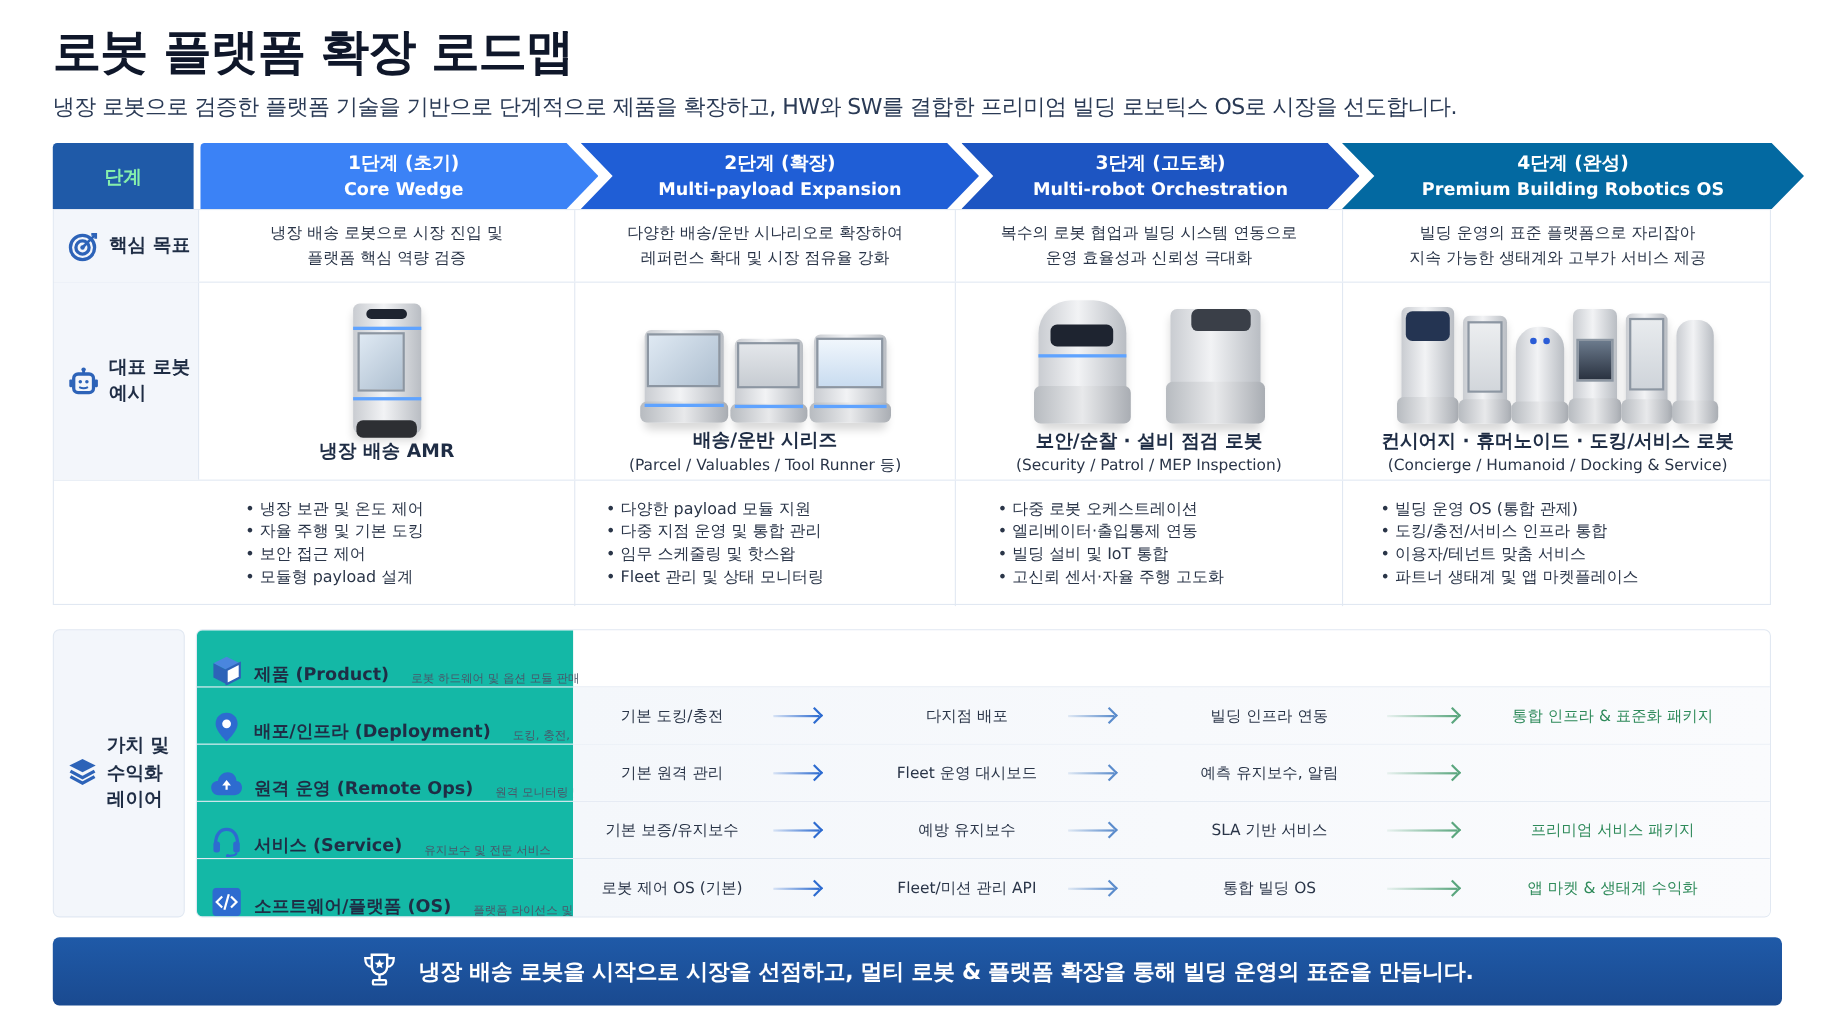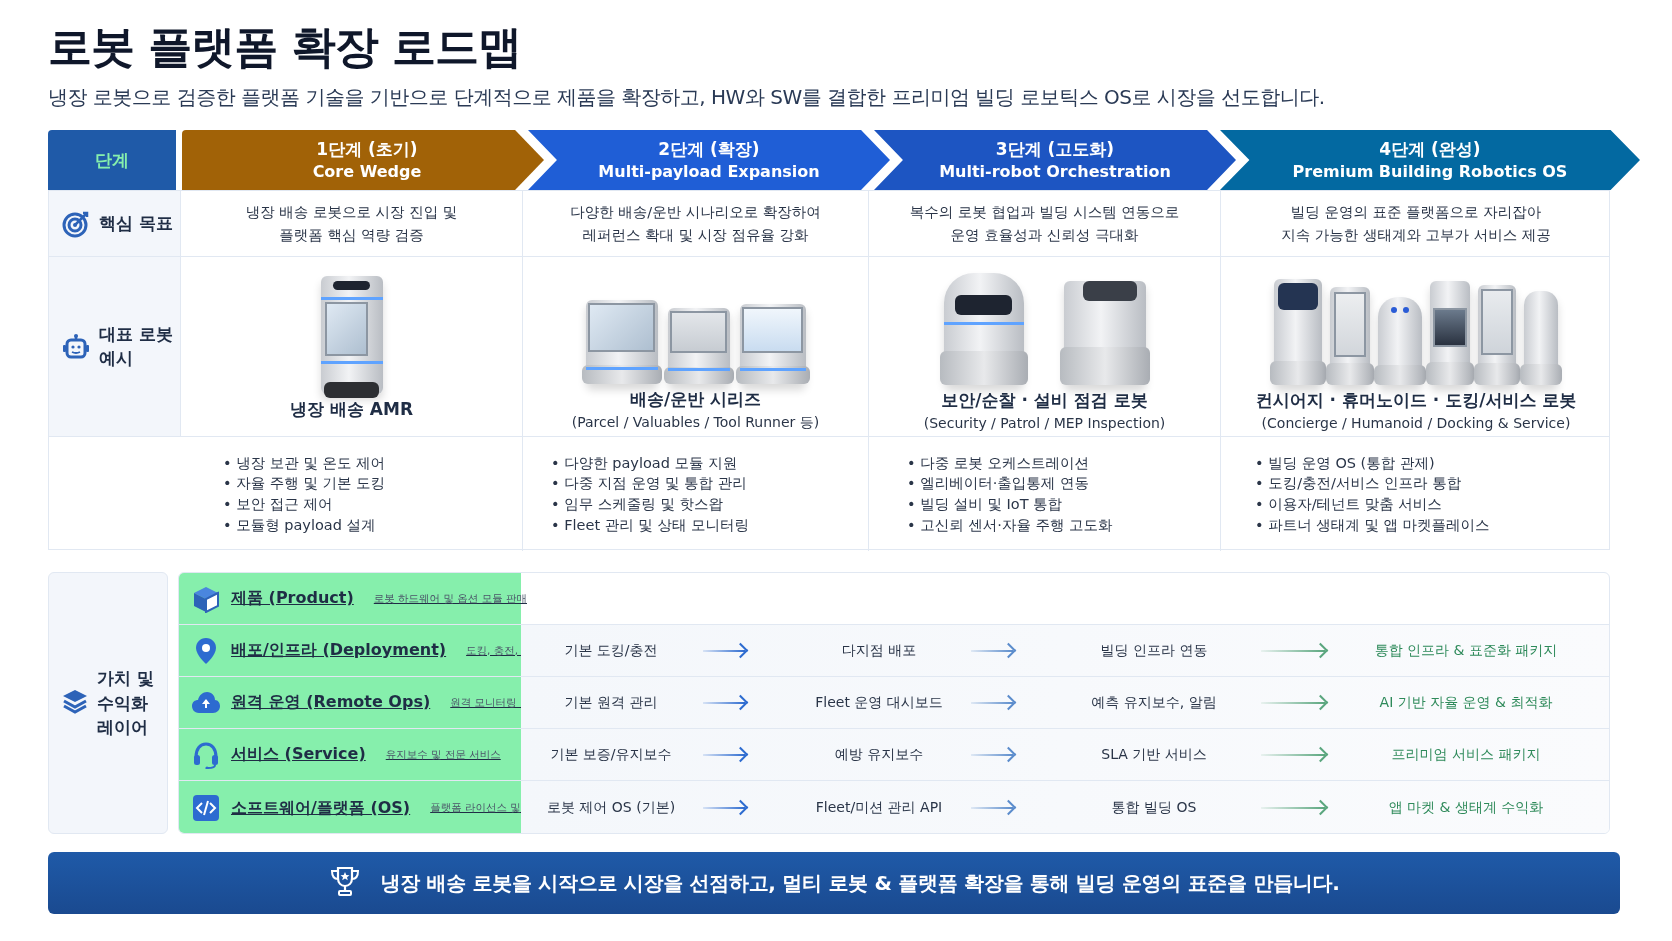--- a/index.html
+++ b/index.html
@@ -8,21 +8,21 @@
 
   .title { position: absolute; left: 48px; top: 18px; font-size: 44px; font-weight: bold; color: #0f172a; letter-spacing: -1px; }
   .subtitle { position: absolute; left: 48px; top: 84px; font-size: 20px; color: #2a3a55; letter-spacing: -0.5px; }
 
   
   .phase-row { position: absolute; left: 48px; top: 130px; height: 60px; width: 1590px; }
   .phase-label-cell { position: absolute; left: 0; top: 0; width: 128px; height: 60px; background: #1f5aa8; color: #86efac; border-radius: 4px 0 0 0; display: flex; align-items: center; justify-content: center; font-size: 17px; font-weight: bold; }
   .chevron { position: absolute; top: 0; height: 60px; color: #fff; display: flex; flex-direction: column; align-items: center; justify-content: center; text-align: center; line-height: 1.35; }
   .chevron .t1 { font-size: 17px; font-weight: bold; }
   .chevron .t2 { font-size: 16px; font-weight: bold; }
-  .chev1 { left: 134px; width: 362px; clip-path: polygon(0 0, 92% 0, 100% 50%, 92% 100%, 0 100%); background: #a16207; border-radius: 4px 0 0 0; padding-right: 20px; padding-left: 28px; }
+  .chev1 { left: 134px; width: 362px; clip-path: polygon(0 0, 92% 0, 100% 50%, 92% 100%, 0 100%); background: #3b82f6; border-radius: 4px 0 0 0; padding-right: 20px; padding-left: 28px; }
   .chev2 { left: 480px; width: 362px; clip-path: polygon(0 0, 92% 0, 100% 50%, 92% 100%, 0 100%, 8% 50%); background: #1f5ed6; }
   .chev3 { left: 826px; width: 362px; clip-path: polygon(0 0, 92% 0, 100% 50%, 92% 100%, 0 100%, 8% 50%); background: #1d55c2; }
   .chev4 { left: 1172px; width: 420px; clip-path: polygon(0 0, 93% 0, 100% 50%, 93% 100%, 0 100%, 7% 50%); background: #0369a1; align-items: center; }
 
   
   .grid { position: absolute; left: 48px; top: 190px; width: 1562px; height: 360px; border: 1px solid #e1e8f2; }
   .row { position: absolute; left: 0; width: 100%; border-bottom: 1px solid #e1e8f2; }
   .row-label { position: absolute; left: 0; top: 0; width: 132px; height: 100%; background: #f3f6fb; border-right: 1px solid #e1e8f2; display: flex; align-items: center; padding-left: 12px; gap: 8px; }
   .row-label .lbl { font-size: 17px; font-weight: bold; color: #1f2d45; line-height: 1.4; }
   .row-label .ico { width: 30px; height: 30px; display: flex; align-items: center; justify-content: center; color: #2d63b8; flex-shrink: 0; }
@@ -46,21 +46,21 @@
   .bot .head { position: absolute; left: 20%; right: 20%; top: 14%; height: 16%; background: #1e2430; border-radius: 6px; }
   .bot .dot { position: absolute; top: 36%; width: 6px; height: 6px; border-radius: 50%; background: #2a5cd6; }
 
   
   .value-wrap { position: absolute; left: 48px; top: 572px; width: 1562px; height: 262px; }
   .value-label { position: absolute; left: 0; top: 0; width: 120px; height: 262px; background: #f3f6fb; border: 1px solid #e1e8f2; border-radius: 6px; display: flex; align-items: center; padding-left: 12px; gap: 8px; }
   .value-label .lbl { font-size: 17px; font-weight: bold; color: #1f2d45; line-height: 1.45; }
   .value-table { position: absolute; left: 130px; top: 0; width: 1432px; height: 262px; border: 1px solid #e1e8f2; border-radius: 6px; background: #fff; overflow: hidden; }
   .vrow { position: absolute; left: 0; width: 100%; height: 52px; border-bottom: 1px solid #e1e8f2; }
   .vrow:last-child { border-bottom: none; }
-  .vname { position: absolute; left: 0; top: 0; width: 342px; height: 100%; display: flex; align-items: center; padding-left: 12px; gap: 10px; background: #86efac; text-decoration: underline; }
+  .vname { position: absolute; left: 0; top: 0; width: 342px; height: 100%; display: flex; align-items: flex-end; padding-left: 12px; gap: 10px; background: #14b8a6; }
   .vname .vico { width: 30px; height: 30px; display: flex; align-items: center; justify-content: center; color: #2d6bd0; flex-shrink: 0; }
   .vname .main { font-size: 16px; font-weight: bold; color: #1f2d45; white-space: nowrap; }
   .vname .desc { font-size: 10.5px; color: #4a5568; white-space: nowrap; margin-left: 10px; }
   .vflow { position: absolute; left: 342px; top: 0; right: 0; height: 100%; background: linear-gradient(90deg, #f4f7fb, #fafbfd); }
   .vstep { position: absolute; top: 0; height: 100%; display: flex; align-items: center; justify-content: center; font-size: 14px; color: #2a3548; }
   .s1 { left: 0; width: 180px; }
   .s2 { left: 240px; width: 236px; }
   .s3 { left: 508px; width: 250px; }
   .s4 { left: 810px; width: 270px; color: #2e8a5a; }
   .arrow { position: absolute; top: 50%; height: 2px; margin-top: -1px; }
@@ -336,21 +336,20 @@
         <span class="main">원격 운영 (Remote Ops)</span>
         <span class="desc">원격 모니터링 및 운영 관리</span>
       </div>
       <div class="vflow">
         <div class="vstep s1">기본 원격 관리</div>
         <div class="arrow a1"></div>
         <div class="vstep s2">Fleet 운영 대시보드</div>
         <div class="arrow a2"></div>
         <div class="vstep s3">예측 유지보수, 알림</div>
         <div class="arrow a3"></div>
-        <div class="vstep s4">AI 기반 자율 운영 &amp; 최적화</div>
       </div>
     </div>
 
     <div class="vrow" style="top:156px;">
       <div class="vname">
         <span class="vico">
           <svg width="28" height="28" viewBox="0 0 28 28">
               <path d="M4 16 C4 8 8 3 14 3 C20 3 24 8 24 16" fill="none" stroke="#2d6bd0" stroke-width="3"></path>
               <rect x="2" y="14" width="6" height="10" rx="2.5" fill="#2d6bd0"></rect>
               <rect x="20" y="14" width="6" height="10" rx="2.5" fill="#2d6bd0"></rect>

